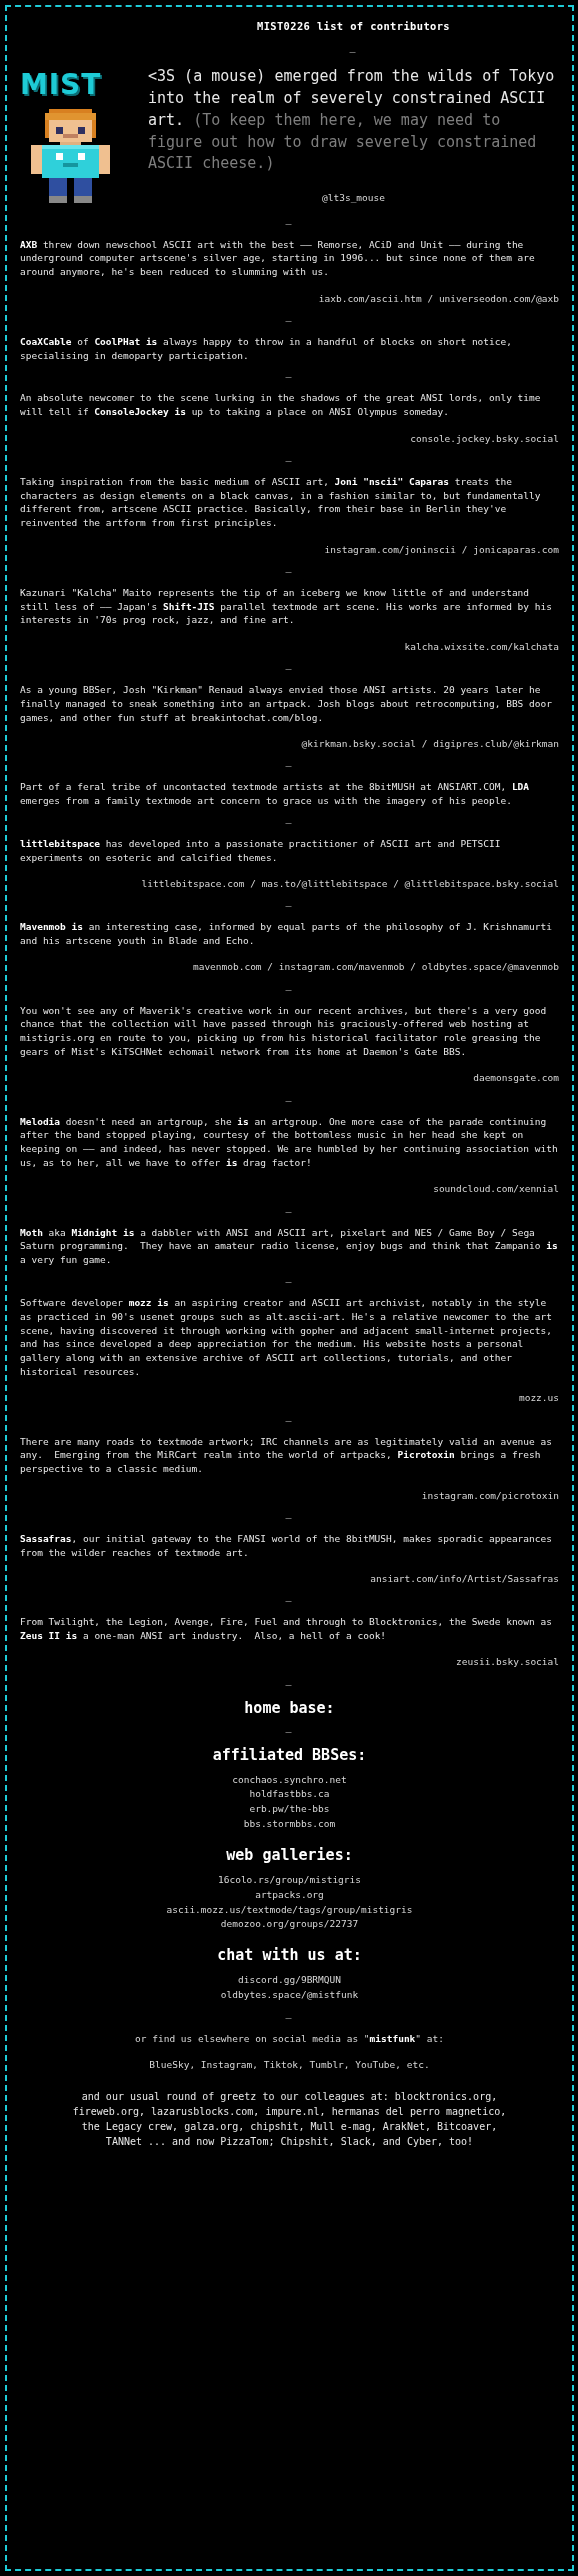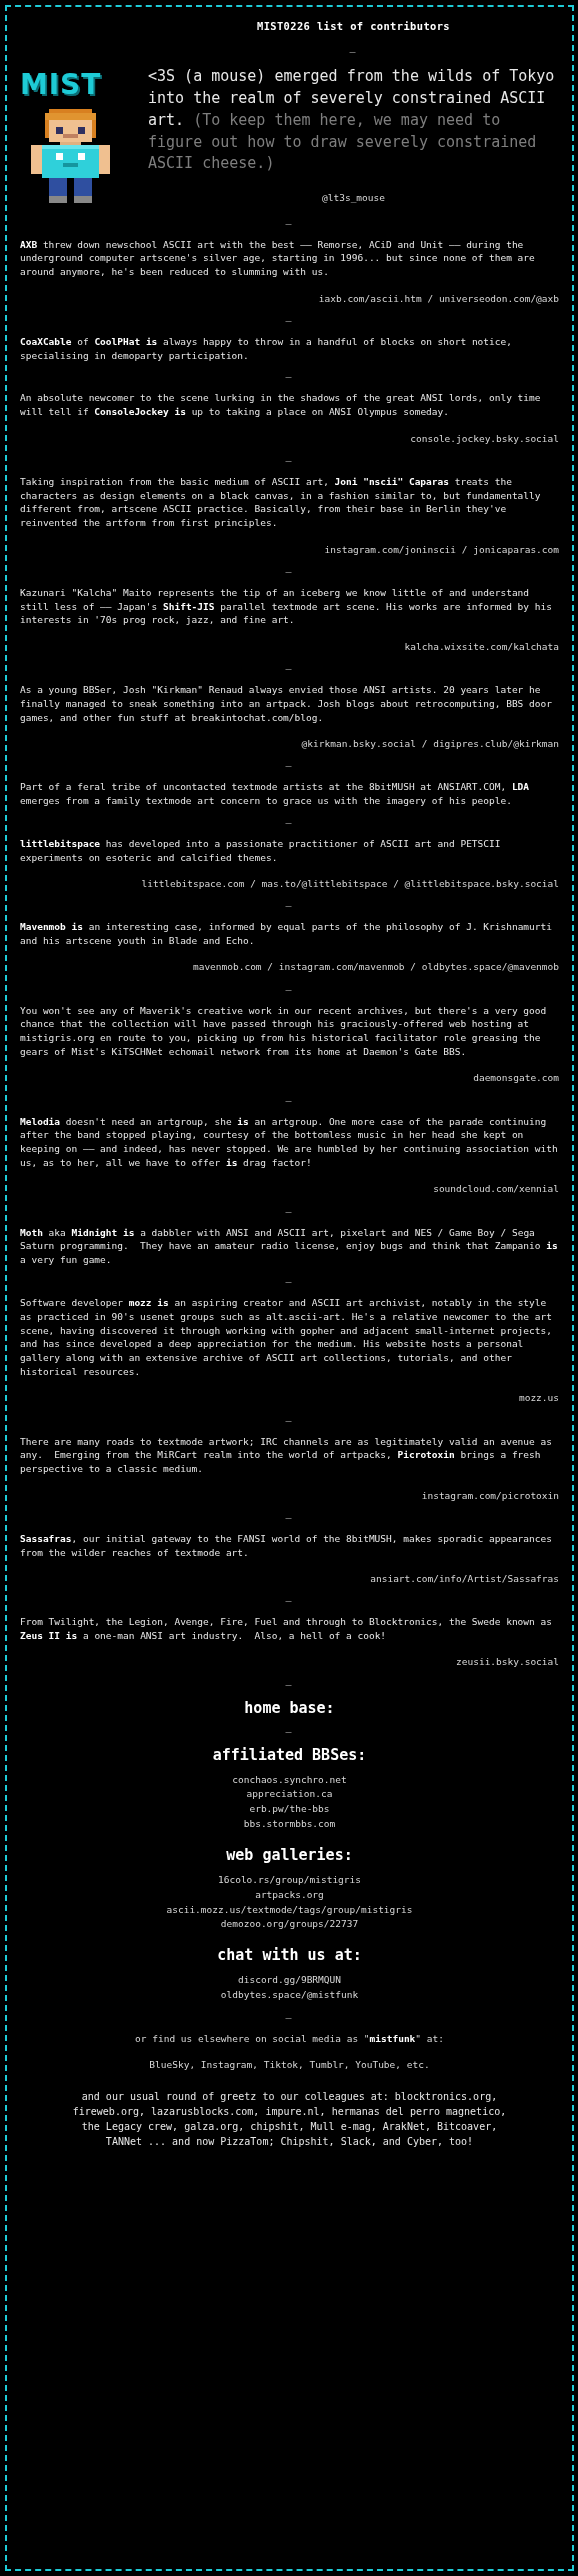--- a/index.html
+++ b/index.html
@@ -271,21 +271,21 @@
 
   <div class="section">
     <div class="section-title">home base:</div>
   </div>
 
   <div class="sep">—</div>
 
   <div class="section">
     <div class="section-title">affiliated BBSes:</div>
     <div class="section-line">conchaos.synchro.net</div>
-    <div class="section-line">appreciation.ca</div>
+    <div class="section-line">holdfastbbs.ca</div>
     <div class="section-line">erb.pw/the-bbs</div>
     <div class="section-line">bbs.stormbbs.com</div>
   </div>
 
   <div class="section" style="margin-top:14.5px;">
     <div class="section-title">web galleries:</div>
     <div class="section-line">16colo.rs/group/mistigris</div>
     <div class="section-line">artpacks.org</div>
     <div class="section-line">ascii.mozz.us/textmode/tags/group/mistigris</div>
     <div class="section-line">demozoo.org/groups/22737</div>

